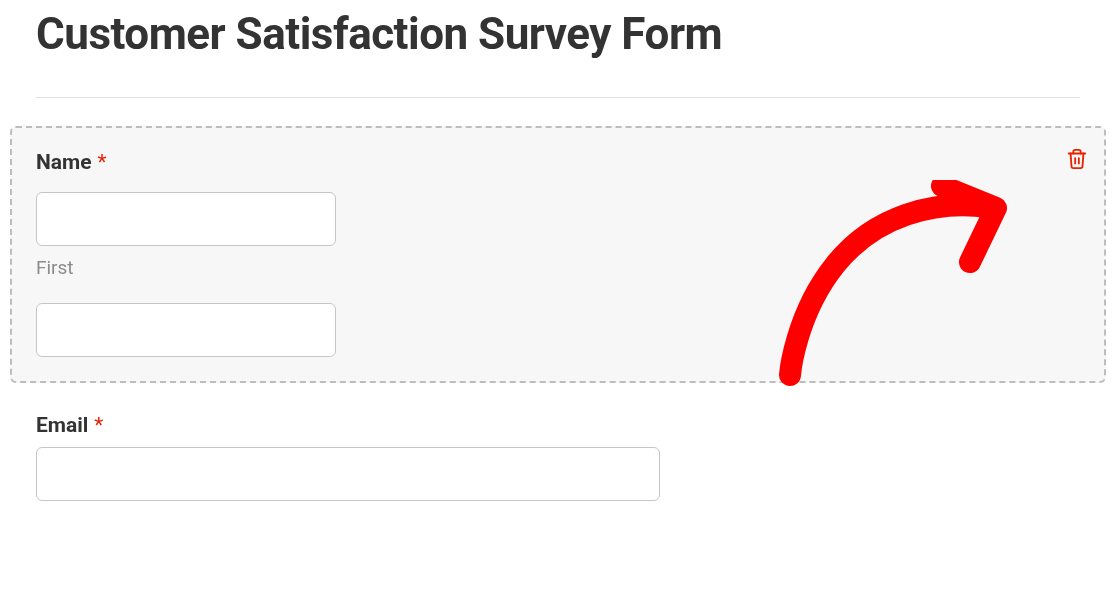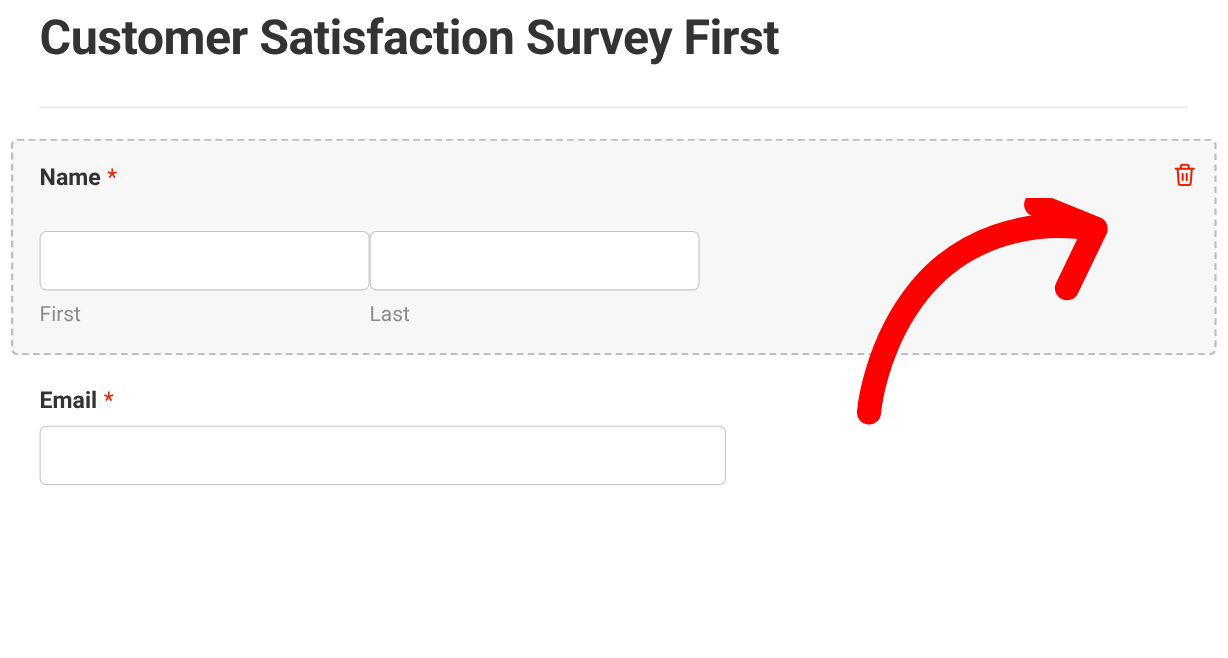--- a/index.html
+++ b/index.html
@@ -38,31 +38,33 @@
       background: #f7f7f7;
       border: 2px dashed #bdbdbd;
       margin-left: -26px;
       margin-right: -26px;
       padding: 22px 24px 24px 24px;
     }
     .field-label {
       font-size: 21px;
       font-weight: 700;
       color: #333333;
-      margin-bottom: 36px;
+      margin-bottom: 18px;
       display: inline-block;
     }
     .required {
       color: #e72200;
       font-size: 21px;
       margin-left: 6px;
       font-weight: 400;
     }
     .name-row {
       display: flex;
+      gap: 24px;
+      flex-direction: column;
     }
     .name-col {
       display: flex;
       flex-direction: column;
       width: 300px;
     }
     .text-input {
       width: 100%;
       height: 54px;
       border: 1px solid #c6c6c6;
@@ -117,36 +119,35 @@
     .plain-field {
       padding: 0 0 0 0;
     }
     .plain-field .field-label {
       margin-bottom: 10px;
     }
   </style>
 </head>
 <body>
 
-<h1 class="page-title">Customer Satisfaction Survey First</h1>
+<h1 class="page-title">Customer Satisfaction Survey Form</h1>
 
 <hr class="divider">
 
 <div class="field-container selected">
   <div>
     <span class="field-label">Name</span><span class="required">*</span>
   </div>
   <div class="name-row">
     <div class="name-col">
       <input type="text" class="text-input" value="" style="">
       <span class="sublabel">First</span>
     </div>
     <div class="name-col">
       <input type="text" class="text-input" value="" style="">
-      <span class="sublabel">Last</span>
     </div>
   </div>
 
   <button class="delete-btn">
     <svg viewBox="0 0 24 24" fill="none" stroke="currentColor" stroke-width="2" stroke-linecap="round" stroke-linejoin="round">
       <polyline points="3 6 5 6 21 6"></polyline>
       <path d="M19 6l-1 14a2 2 0 0 1-2 2H8a2 2 0 0 1-2-2L5 6"></path>
       <path d="M8 6V4a2 2 0 0 1 2-2h4a2 2 0 0 1 2 2v2"></path>
       <line x1="10" y1="11" x2="10" y2="17"></line>
       <line x1="14" y1="11" x2="14" y2="17"></line>

